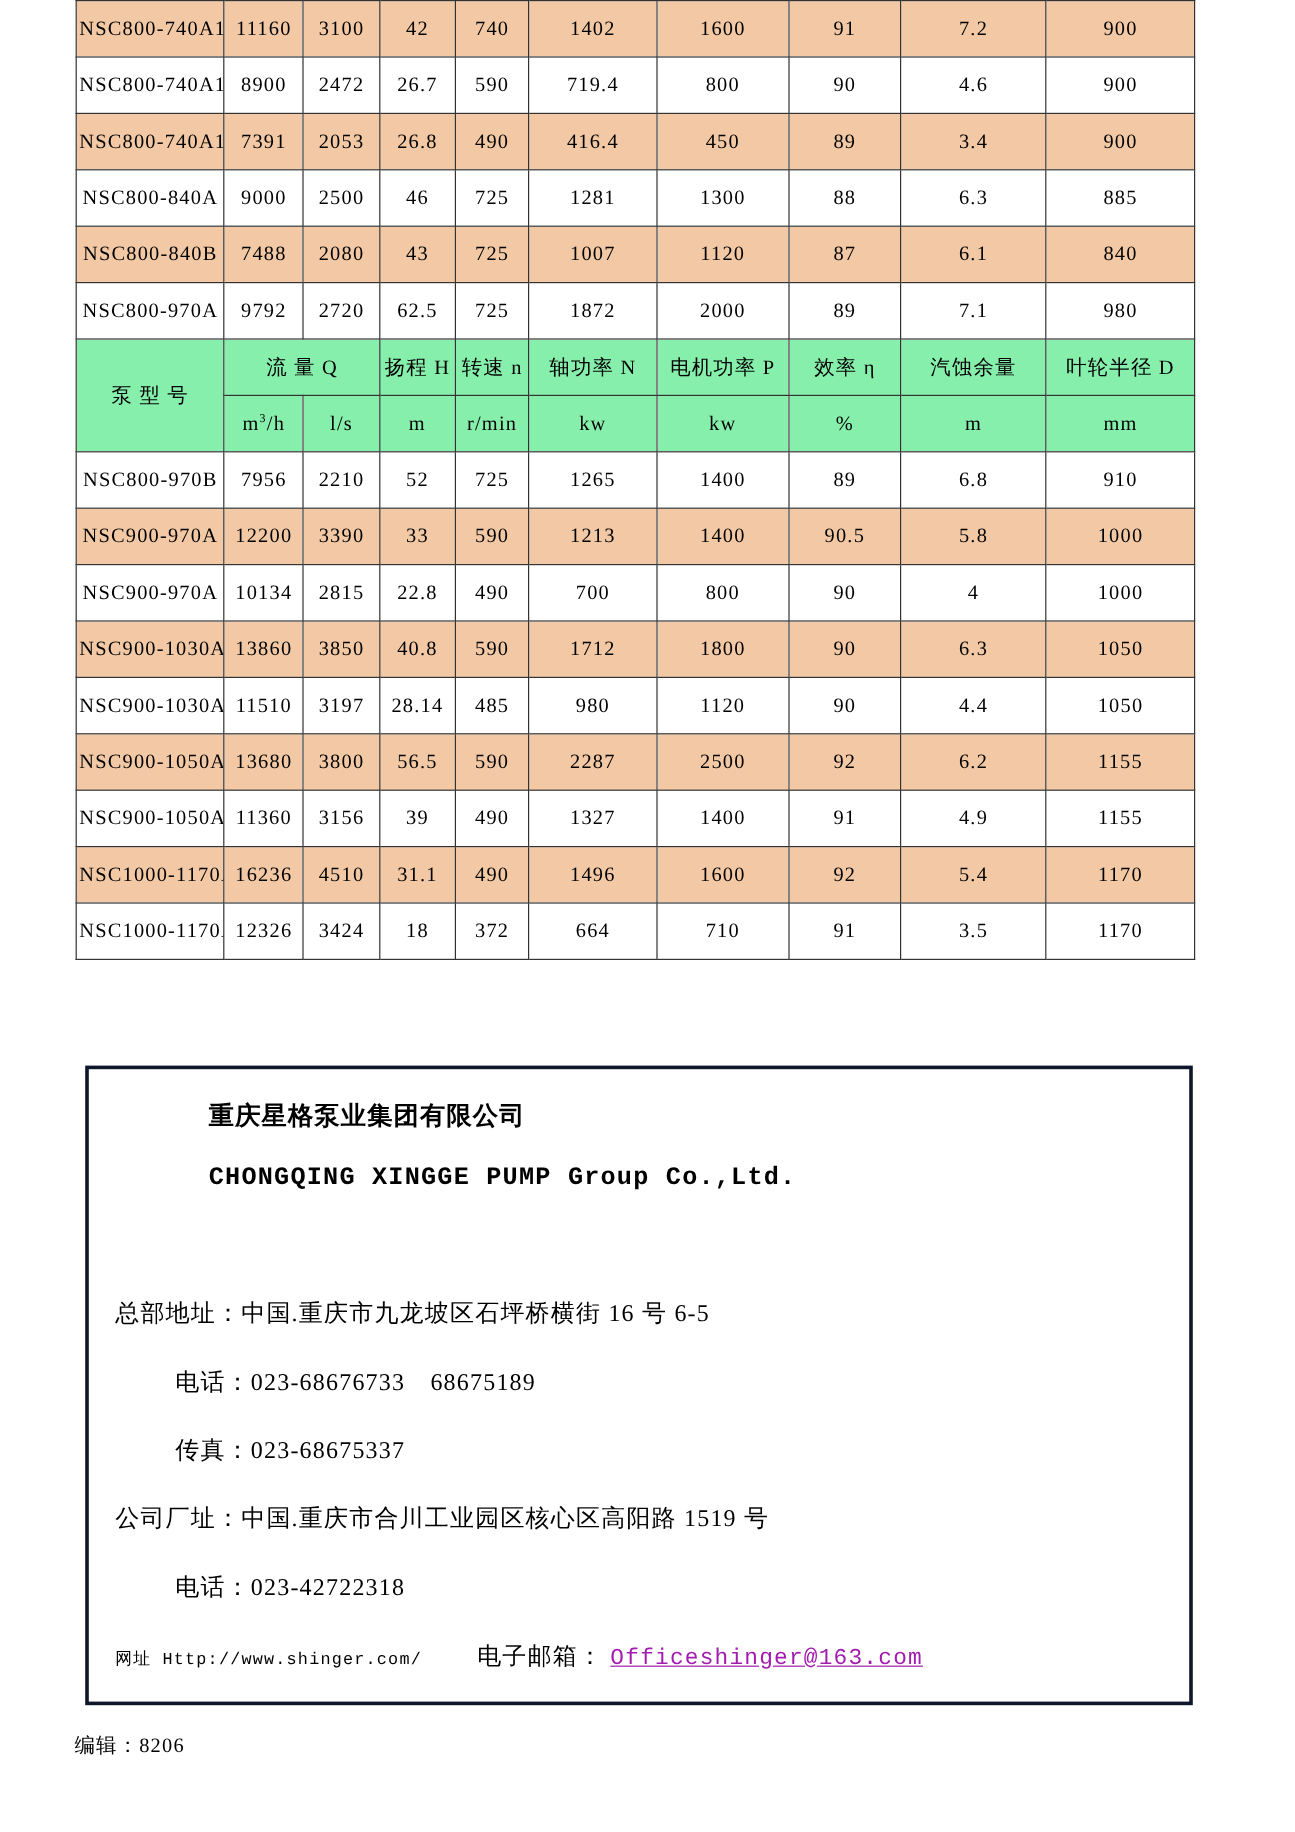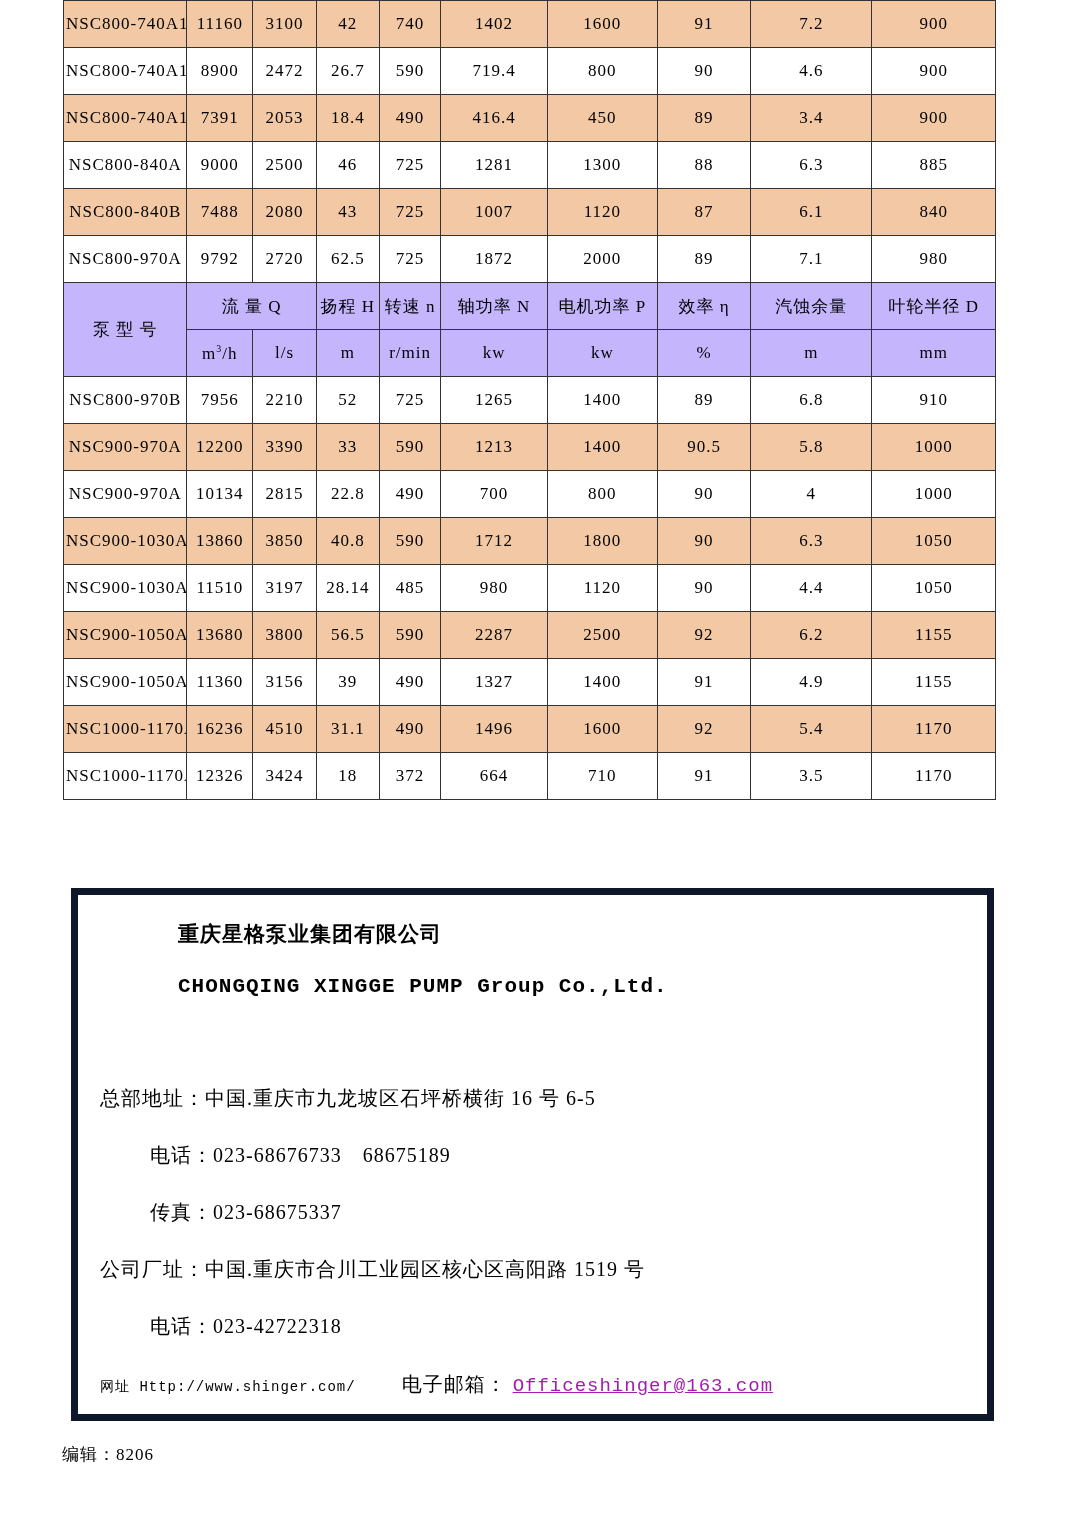--- a/index.html
+++ b/index.html
@@ -45,21 +45,21 @@
   }
   table.spec tr.plain td {
     background: #ffffff;
   }
   td.model {
     font-size: 16px;
     letter-spacing: 0px;
   }
   
   tr.hdr td {
-    background: #c4b5fd;
+    background: #86efac;
     font-family: "Liberation Serif", serif;
   }
   td.hdr-main {
     font-size: 17px;
     letter-spacing: 2px;
     height: 94px;
   }
   td.hdr-name {
     font-size: 19px;
     letter-spacing: 6px;
@@ -82,21 +82,21 @@
   col.c7 { width: 92px; }
   col.c8 { width: 120px; }
   col.c9 { width: 122px; }
 
   .contact-box {
     position: absolute;
     left: 71px;
     top: 888px;
     width: 923px;
     height: 533px;
-    border: 7px solid #0f172a;
+    border: 3px solid #0f172a;
     box-sizing: border-box;
     background: #fff;
   }
   .cn-title {
     position: absolute;
     left: 100px;
     top: 25px;
     font-family: "Liberation Serif", serif;
     font-size: 21px;
     font-weight: bold;
@@ -184,21 +184,21 @@
         <td>719.4</td>
         <td>800</td>
         <td>90</td>
         <td>4.6</td>
         <td>900</td>
       </tr>
       <tr class="shade">
         <td class="model">NSC800-740A1</td>
         <td>7391</td>
         <td>2053</td>
-        <td>18.4</td>
+        <td>26.8</td>
         <td>490</td>
         <td>416.4</td>
         <td>450</td>
         <td>89</td>
         <td>3.4</td>
         <td>900</td>
       </tr>
       <tr class="plain">
         <td class="model">NSC800-840A</td>
         <td>9000</td>

